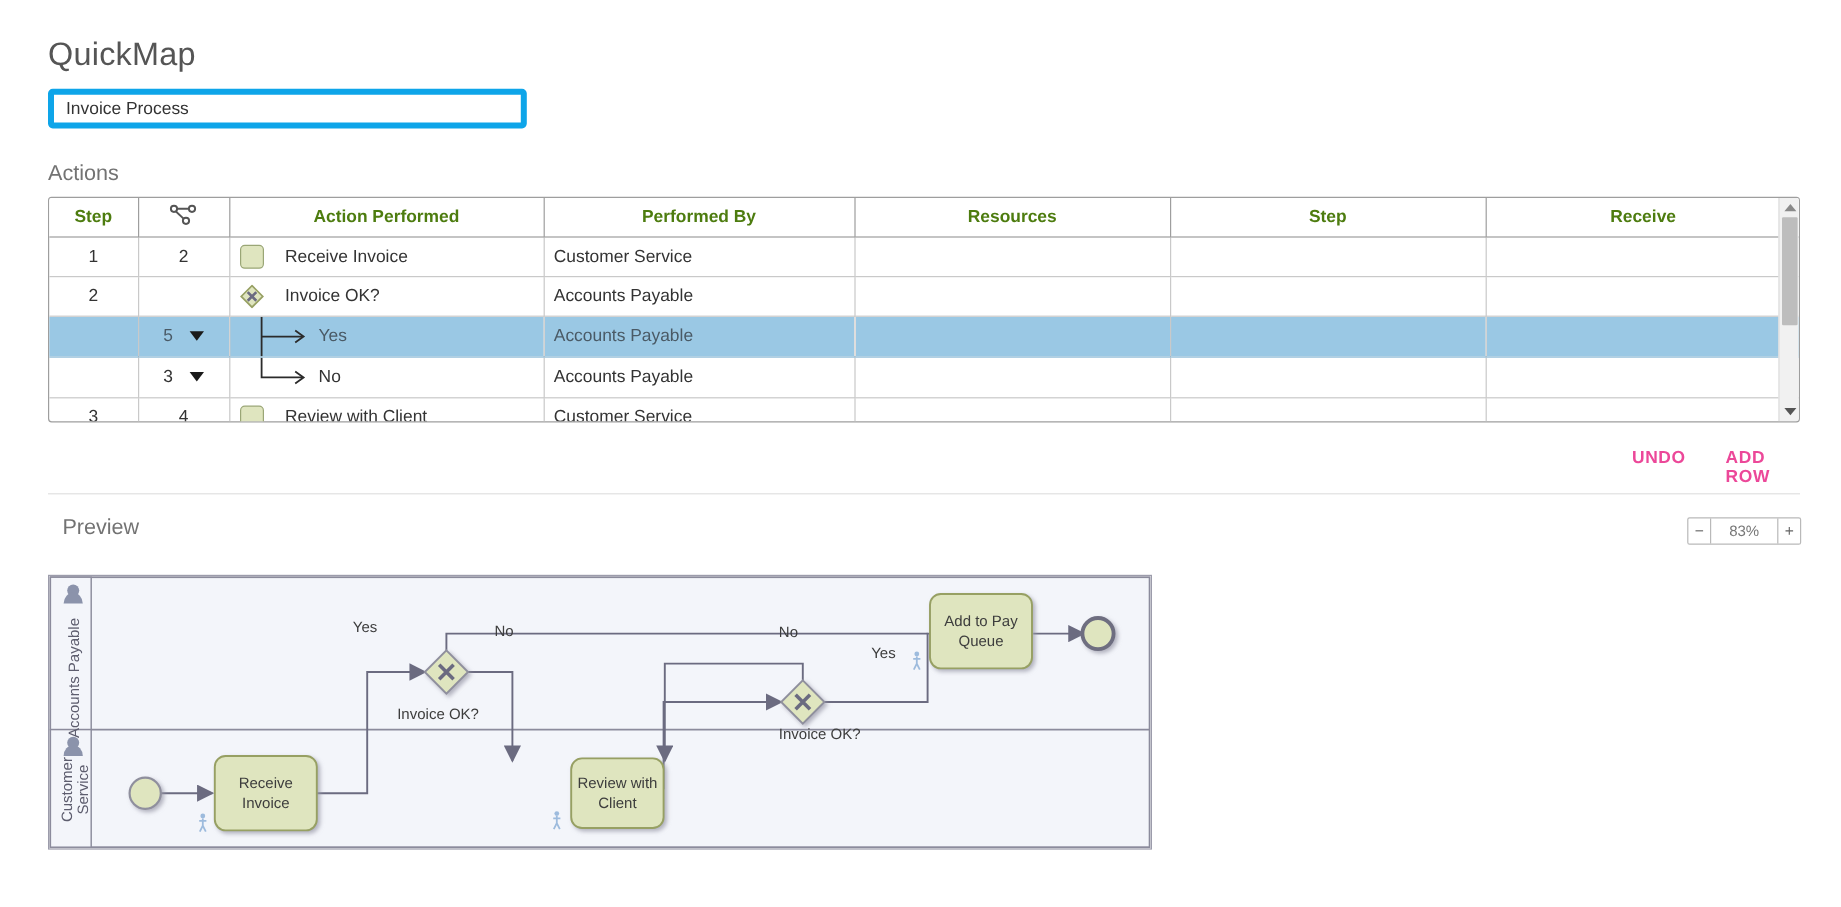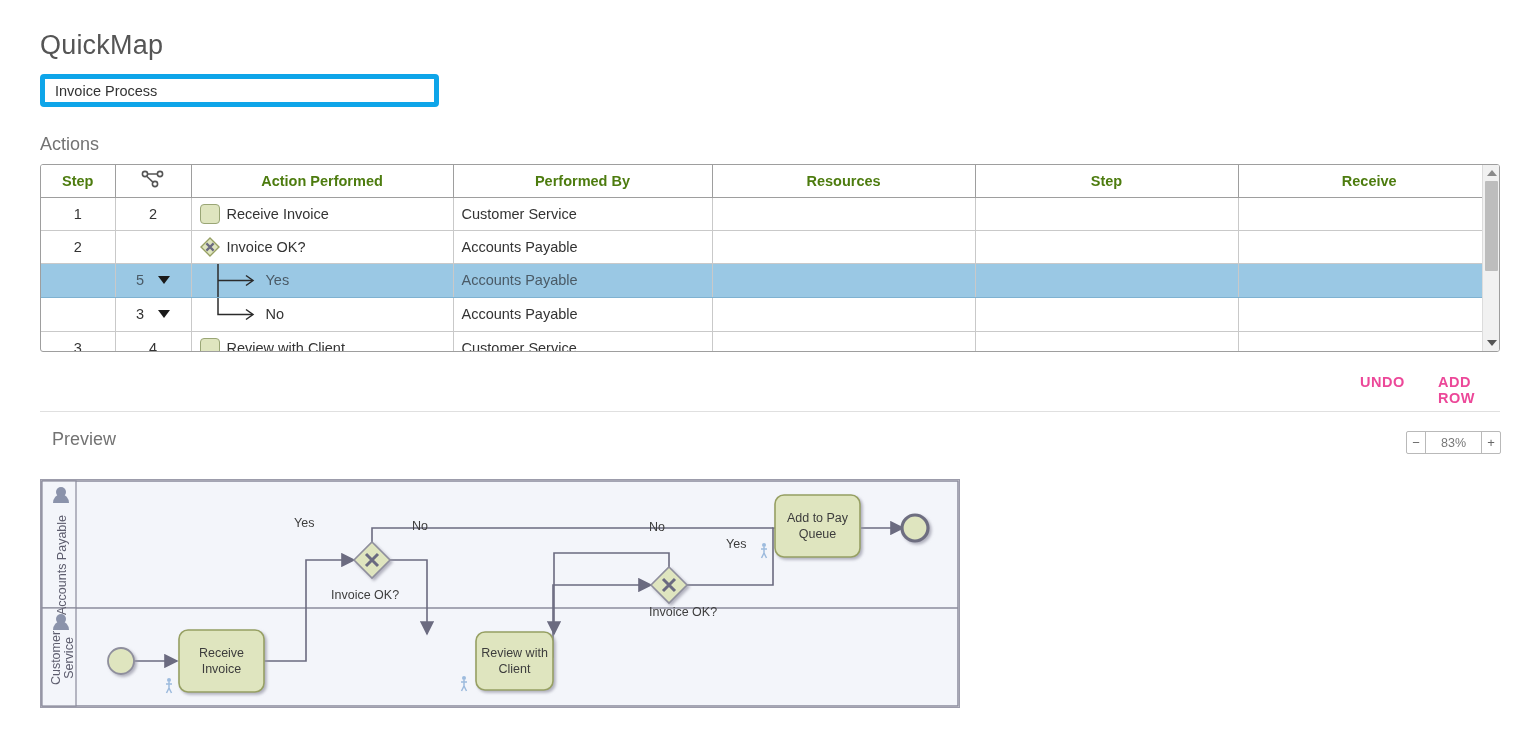--- a/index.html
+++ b/index.html
@@ -84,21 +84,21 @@
   .branch-cell-inner {
     display: flex; align-items: center; justify-content: center; gap: 14px;
   }
   .caret-down {
     width: 0; height: 0;
     border-left: 6px solid transparent;
     border-right: 6px solid transparent;
     border-top: 8px solid #1a1a1a;
     cursor: pointer;
   }
-  .act-cell { display: flex; align-items: center; gap: 7px; }
+  .act-cell { display: flex; align-items: center; gap: 18px; }
   .mini-task {
     width: 20px; height: 20px; flex: 0 0 20px;
     background: #dfe5bf; border: 1px solid #9aa676; border-radius: 4px;
   }
   .mini-gw {
     width: 20px; height: 20px; flex: 0 0 20px; position: relative;
   }
   .mini-gw svg { display:block; }
   .sub-connector { display:flex; align-items:center; gap:0; margin-left: 12px; position: relative; }
   .sub-connector svg { display:block; }

